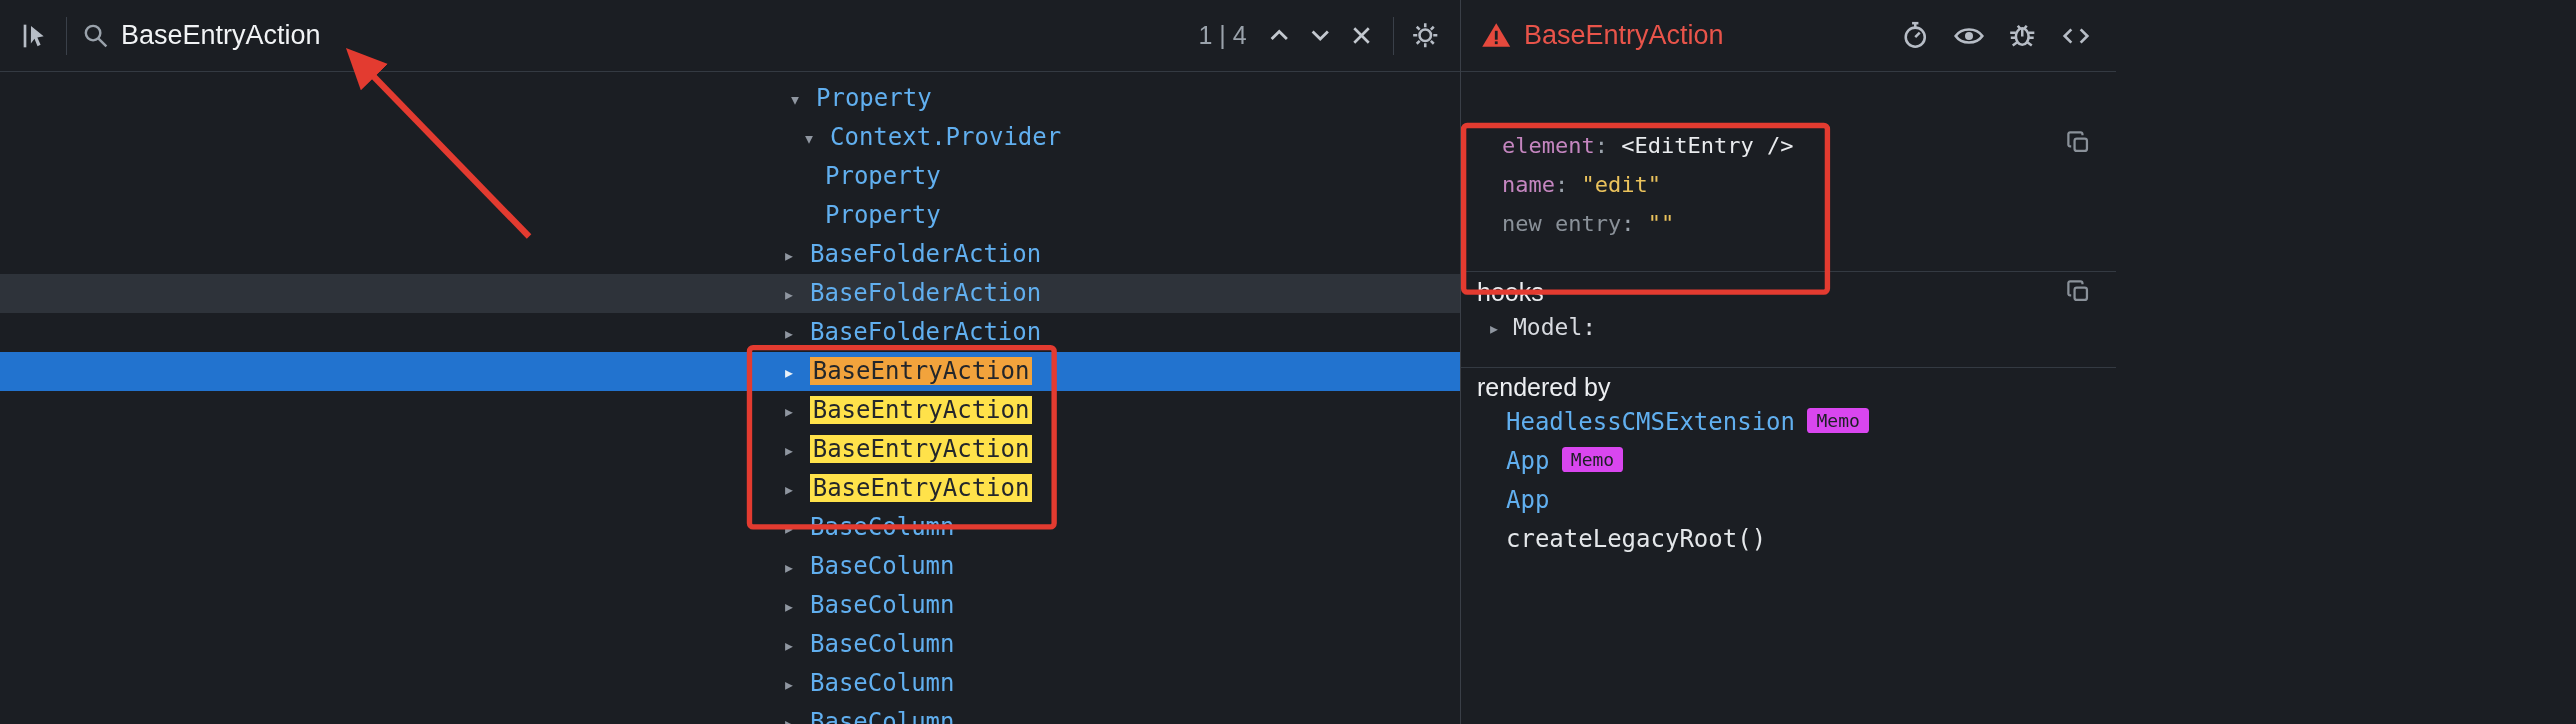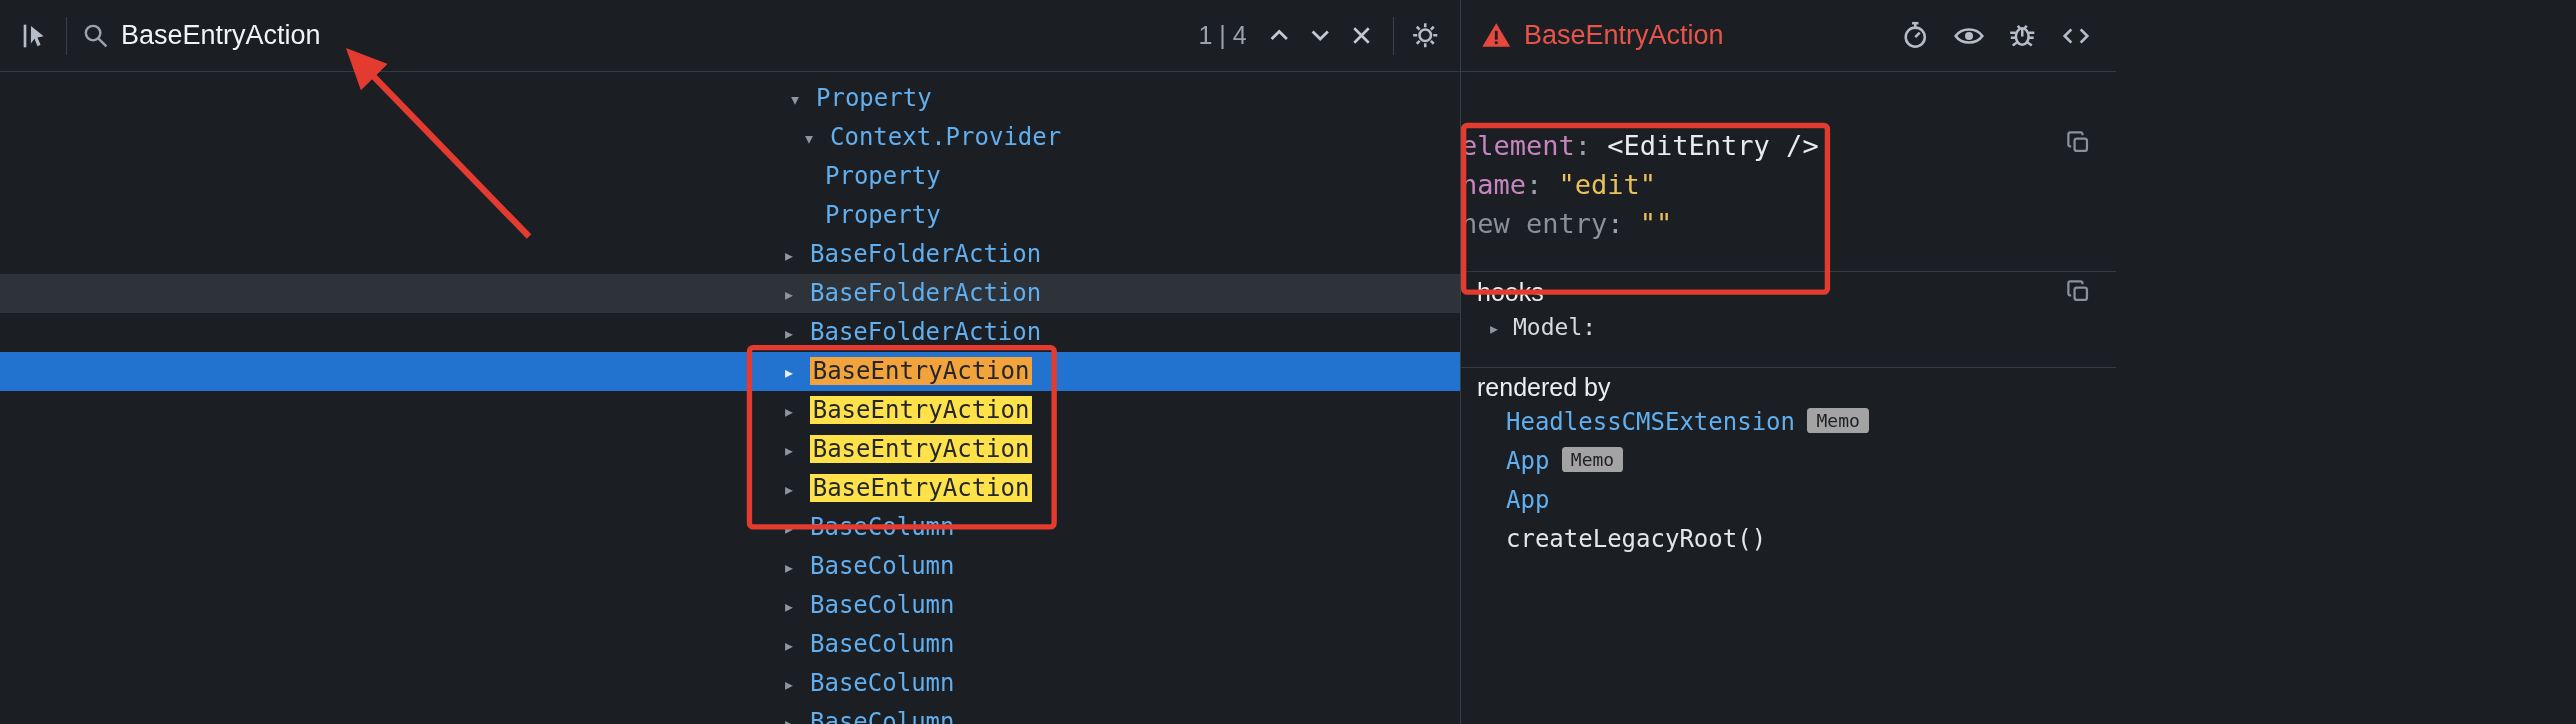--- a/index.html
+++ b/index.html
@@ -35,35 +35,35 @@
 
   .section { position:relative; border-bottom:0.9px solid #343a42; }
   .section-label { font-size:25px; color:#edeff2; line-height:32px; margin-left:16px; }
   .section.props { padding:54px 0 28px; }
   .section.hooks { padding:3.6px 0 20px; }
   .section.rendered { padding:3.6px 0 23px; border-bottom:none; }
   .copy-btn { position:absolute; right:20px; width:36px; height:36px; display:flex; align-items:center; justify-content:center; cursor:pointer; background:none; border:none; }
   .section.props .copy-btn { top:52px; }
   .section.hooks .copy-btn { top:1.8px; }
 
-  .kv-row { height:39px; line-height:39px; font-family:"DejaVu Sans Mono", monospace; font-size:27px; white-space:nowrap; }
+  .kv-row { height:39px; line-height:39px; padding-left:41px; font-family:"DejaVu Sans Mono", monospace; font-size:22px; white-space:nowrap; }
   .kv-row .key { color:#c586c0; }
   .kv-row .key.dim { color:#8a9199; }
   .kv-row .colon { color:#9aa2ab; white-space:pre; }
   .kv-row .val.element { color:#e9ebee; }
   .kv-row .val.string { color:#eac25c; }
 
   .hook-row { height:39px; line-height:39px; padding-left:27px; font-family:"DejaVu Sans Mono", monospace; font-size:23px; }
   .hook-row .arrow { display:inline-block; width:25px; color:#8f96a0; font-size:20px; }
   .hook-row .hook-label { color:#d8dbe0; }
 
   .rb-row { height:39px; line-height:39px; padding-left:45px; font-family:"DejaVu Sans Mono", monospace; font-size:24px; white-space:nowrap; }
   .rb-row .rb-label.link { color:#61afef; cursor:pointer; }
   .rb-row .rb-label.plain { color:#e4e7ea; }
-  .badge { display:inline-block; margin-left:12.5px; background:#a3a3a3; color:#1d2025; font-size:18px; line-height:25px; padding:0 9px; border-radius:3.6px; vertical-align:3.6px; font-family:"DejaVu Sans Mono", monospace; }
+  .badge { display:inline-block; margin-left:12.5px; background:#d946ef; color:#1d2025; font-size:18px; line-height:25px; padding:0 9px; border-radius:3.6px; vertical-align:3.6px; font-family:"DejaVu Sans Mono", monospace; }
 
   .annotations { position:absolute; inset:0; pointer-events:none; z-index:50; }
 </style>
 </head>
 <body>
 
 <div class="app">
 
   <div class="left-panel">
     <div class="toolbar">

